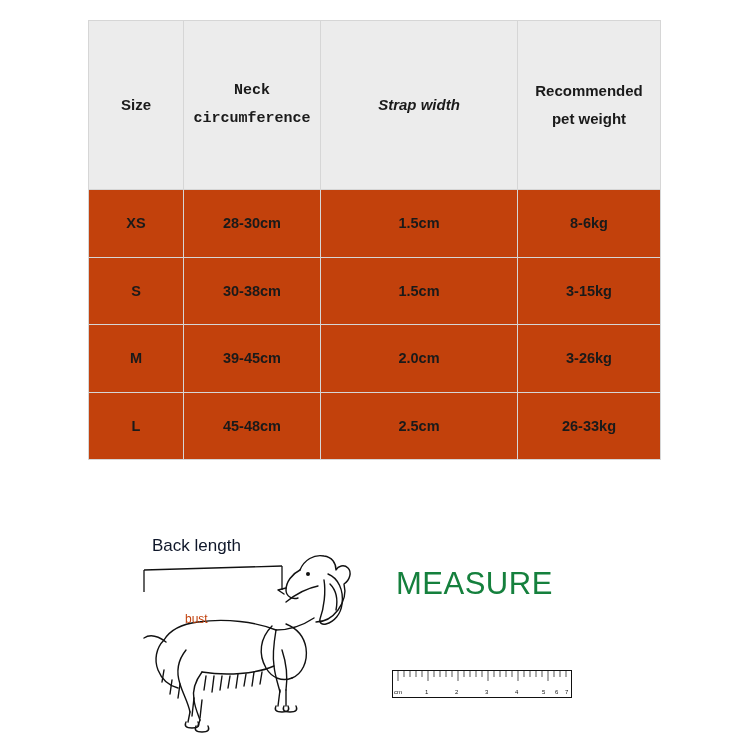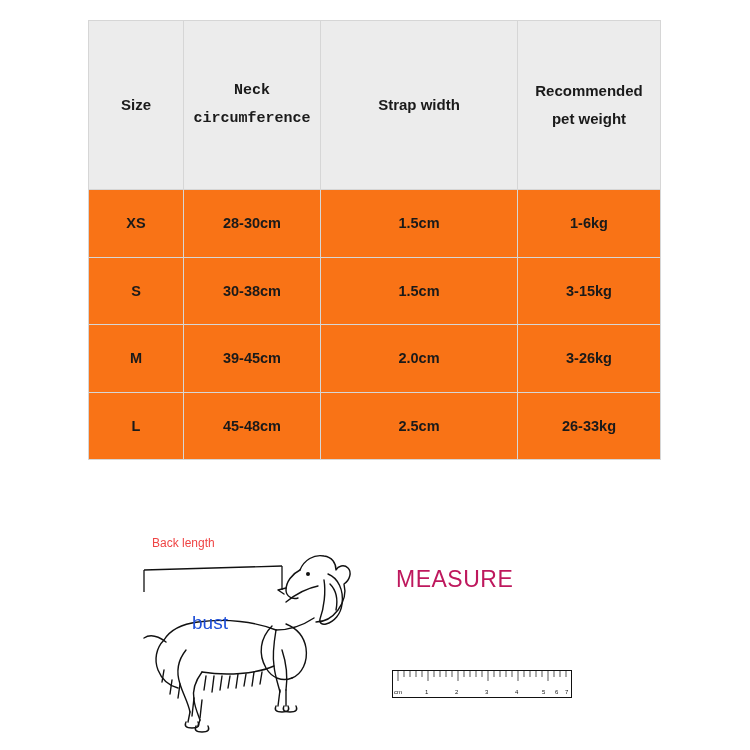--- a/index.html
+++ b/index.html
@@ -42,70 +42,70 @@
   }
   .size-table thead th {
     background: #ececec;
     height: 168px;
     font-size: 15px;
     line-height: 28px;
     font-weight: bold;
   }
   .size-table tbody td {
     height: 66.5px;
-    background: #f97316;
+    background: #c2410c;
     margin-top: 28px;
   }
   .col-size   { width: 94px; }
   .col-neck   { width: 136px; font-family: Liberation Mono, monospace; }
-  .col-strap  { width: 196px; }
+  .col-strap  { width: 196px; font-style: italic; }
   .col-weight { width: 142px; }
 
   .hdr-two-line span {
     display: block;
   }
 
   
   .lower {
     position: absolute;
     left: 0;
     top: 520px;
     width: 750px;
     height: 230px;
   }
 
   .measure-word {
     position: absolute;
     left: 396px;
     top: 46px;
-    font-size: 23px;
+    font-size: 31px;
     letter-spacing: 0.5px;
-    color: #be185d;
+    color: #15803d;
     font-family: "Liberation Sans", sans-serif;
   }
 
   .dog-svg {
     position: absolute;
     left: 86px;
     top: 10px;
   }
 
   .label-back {
     position: absolute;
     left: 152px;
     top: 16px;
+    font-size: 17px;
+    color: #0f172a;
+  }
+  .label-bust {
+    position: absolute;
+    left: 185px;
+    top: 92px;
     font-size: 12px;
-    color: #ef4444;
-  }
-  .label-bust {
-    position: absolute;
-    left: 192px;
-    top: 92px;
-    font-size: 19px;
-    color: #1d4ed8;
+    color: #c2410c;
   }
 
   .ruler {
     position: absolute;
     left: 392px;
     top: 150px;
   }
 </style>
 </head>
 <body>
@@ -125,21 +125,21 @@
           <span>Recommended</span>
           <span>pet weight</span>
         </th>
       </tr>
     </thead>
     <tbody>
       <tr>
         <td>XS</td>
         <td>28-30cm</td>
         <td>1.5cm</td>
-        <td>1-6kg</td>
+        <td>8-6kg</td>
       </tr>
       <tr>
         <td>S</td>
         <td>30-38cm</td>
         <td>1.5cm</td>
         <td>3-15kg</td>
       </tr>
       <tr>
         <td>M</td>
         <td>39-45cm</td>

